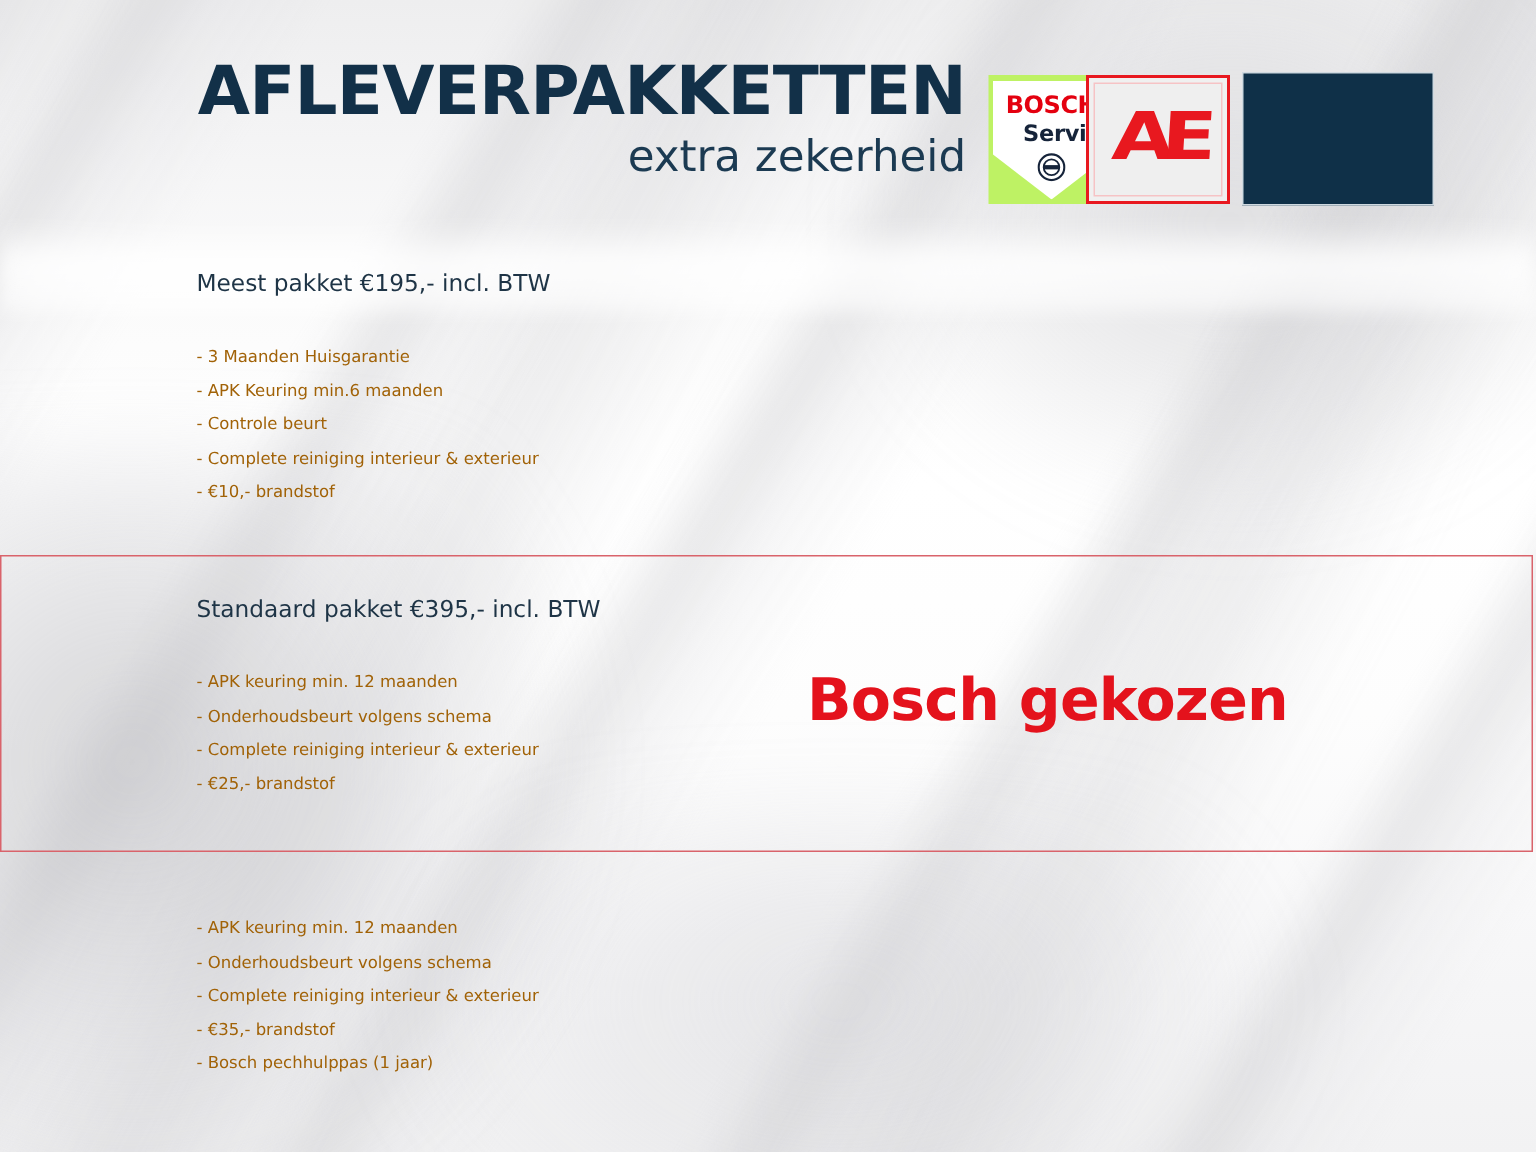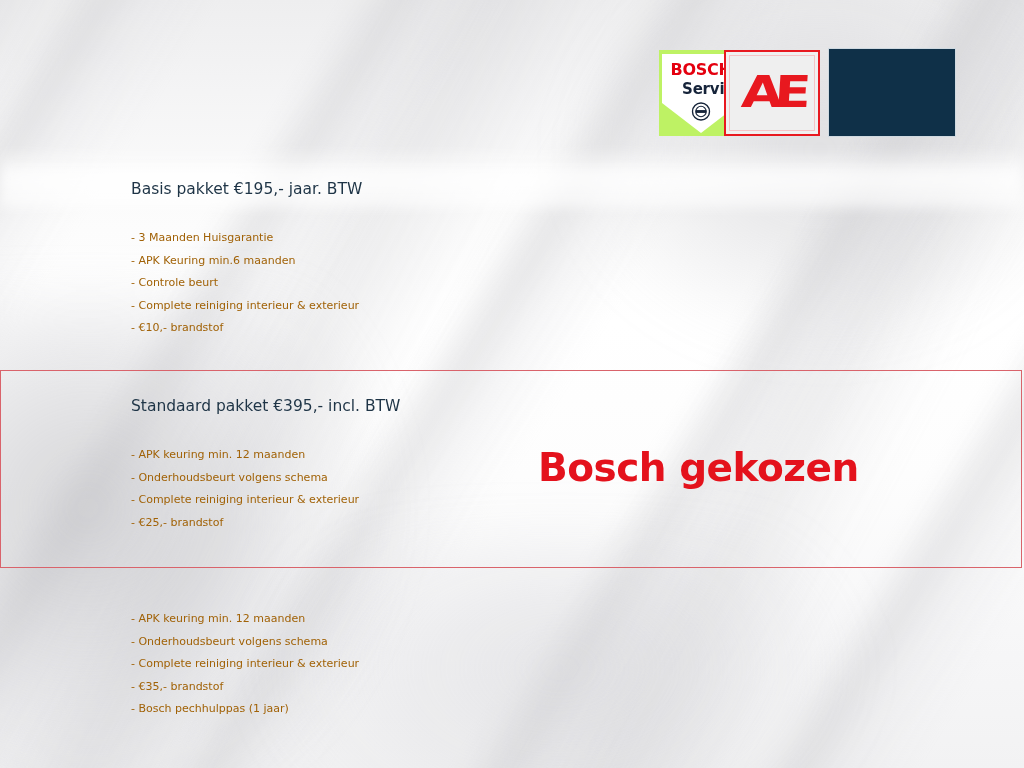--- a/index.html
+++ b/index.html
@@ -259,20 +259,24 @@
   <div class="bg-base"></div>
   <div class="bg-blob-b"></div>
   <div class="bg-diag2"></div>
   <div class="bg-diag"></div>
   <div class="bg-blob-a"></div>
   <div class="bg-blob-c"></div>
   <div class="bg-white-band"></div>
 
   <div class="header">
 
+    <div class="brand-wrap">
+      <div class="brand-title">AFLEVERPAKKETTEN</div>
+      <div class="brand-sub">extra zekerheid</div>
+    </div>
 
     <div class="logo-bosch">
       <div class="bosch-inner"></div>
       <div class="bosch-word">BOSCH</div>
       <div class="bosch-service">Service</div>
       <svg class="bosch-armature" viewBox="0 0 40 40">
         <circle cx="20" cy="20" r="18" fill="none" stroke="#16243a" stroke-width="3"></circle>
         <circle cx="20" cy="20" r="11" fill="none" stroke="#16243a" stroke-width="2.5"></circle>
         <rect x="9" y="17" width="22" height="6" fill="#16243a"></rect>
         <rect x="17" y="9" width="6" height="22" fill="#16243a" opacity="0"></rect>
@@ -285,21 +289,21 @@
       </div>
     </div>
 
     <div class="logo-blank"></div>
   </div>
 
   <div class="highlight-box"></div>
   <div class="highlight-label">Bosch gekozen</div>
 
   <div class="pkg pkg-basis">
-    <div class="pkg-title">Basis pakket €195,- jaar. BTW</div>
+    <div class="pkg-title">Meest pakket €195,- incl. BTW</div>
     <ul class="pkg-list">
       <li>- 3 Maanden Huisgarantie</li>
       <li>- APK Keuring min.6 maanden</li>
       <li>- Controle beurt</li>
       <li>- Complete reiniging interieur &amp; exterieur</li>
       <li>- €10,- brandstof</li>
     </ul>
   </div>
 
   <div class="pkg pkg-standaard">

